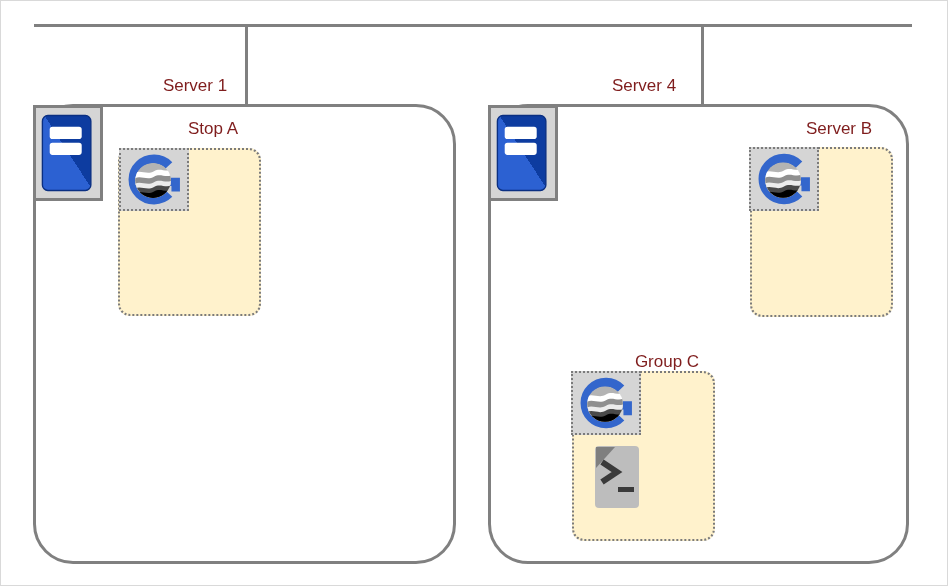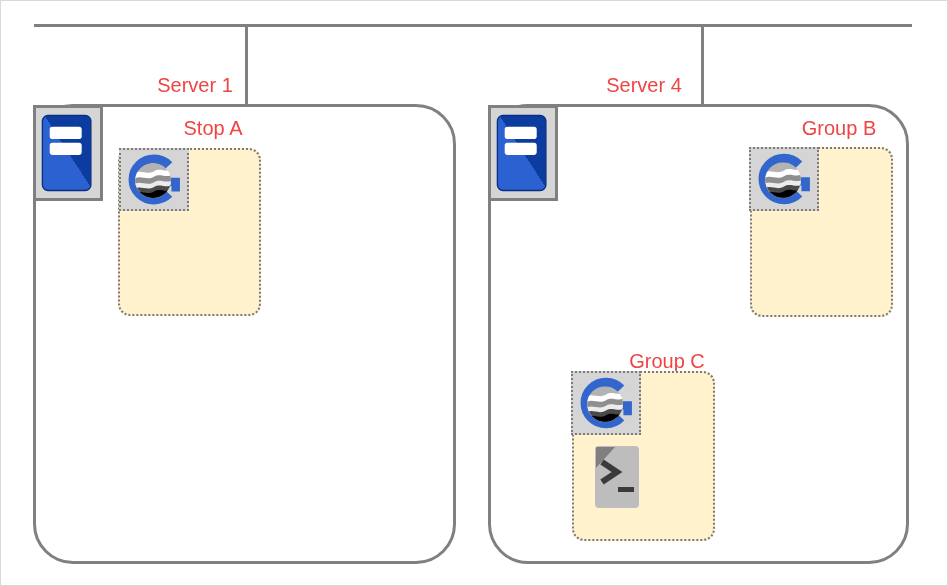--- a/index.html
+++ b/index.html
@@ -10,22 +10,22 @@
     border:1px solid #d9d9d9;
     background:#ffffff;
     font-family:"Liberation Sans", sans-serif;
     color:#000;
     overflow:hidden;
   }
   .abs{position:absolute;}
   .busline{background:#808080;height:3px;}
   .dropline{background:#808080;width:3px;}
   .diagram-label{
-    font-size:20px;line-height:21px;text-align:center;
-    white-space:nowrap;color:#ef4444;
+    font-size:17px;line-height:21px;text-align:center;
+    white-space:nowrap;color:#7f1d1d;
   }
   .server-box{
     box-sizing:border-box;
     background:#ffffff;
     border:3px solid #808080;
     border-radius:40px;
   }
   .group-box{
     box-sizing:border-box;
     background:#FFF2CC;
@@ -115,21 +115,21 @@
       </svg>
   </div>
 
   <div class="abs server-box" style="left:487px;top:103px;width:421px;height:460px;"></div>
   <div class="abs icon-panel-solid" style="left:487px;top:104px;width:70px;height:96px;">
     <svg viewBox="0 0 70 96" preserveAspectRatio="none">
         <use href="#sym-server"></use>
       </svg>
   </div>
 
-  <div class="abs diagram-label" style="left:748px;top:117px;width:180px;">Group B</div>
+  <div class="abs diagram-label" style="left:748px;top:117px;width:180px;">Server B</div>
   <div class="abs group-box" style="left:749px;top:146px;width:143px;height:170px;"></div>
   <div class="abs icon-panel-dotted" style="left:748px;top:146px;width:70px;height:64px;">
     <svg viewBox="0 0 70 64" preserveAspectRatio="none">
         <use href="#sym-glogo"></use>
       </svg>
   </div>
 
   <div class="abs diagram-label" style="left:576px;top:341px;width:180px;margin-top:9px;">Group C</div>
   <div class="abs group-box" style="left:571px;top:370px;width:143px;height:170px;"></div>
   <div class="abs icon-panel-dotted" style="left:570px;top:370px;width:70px;height:64px;">

